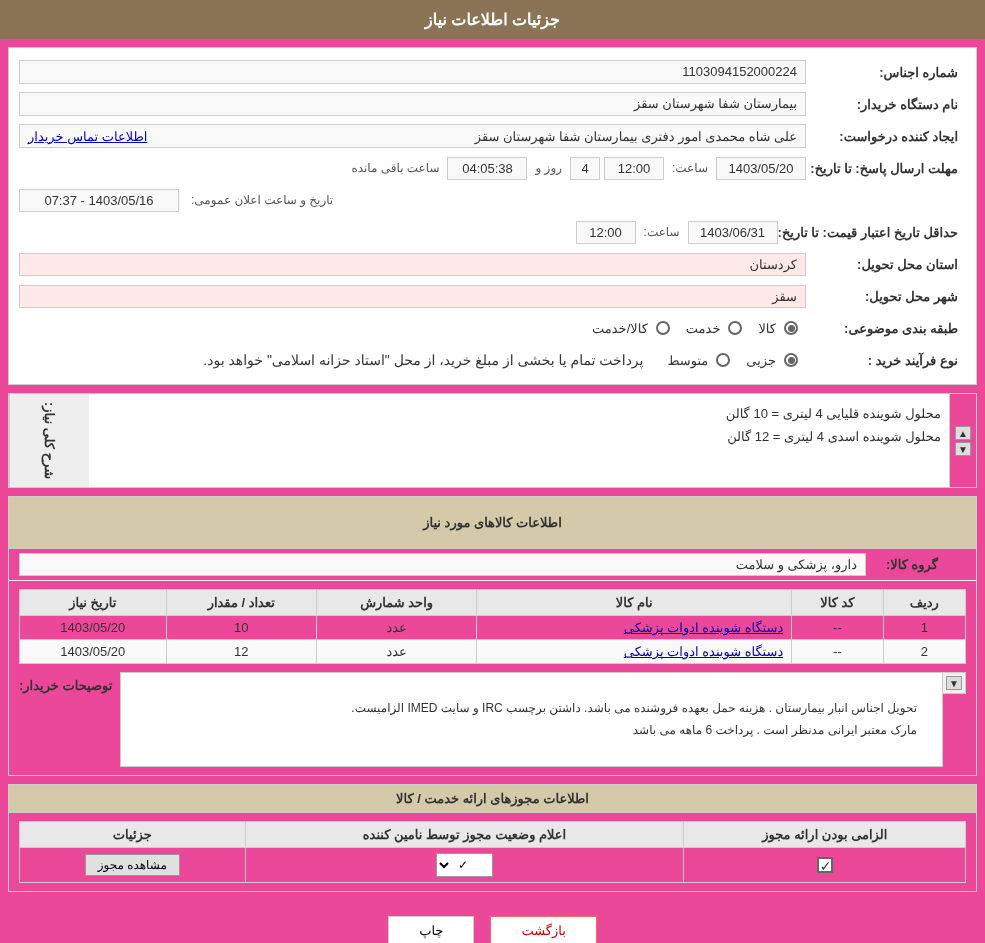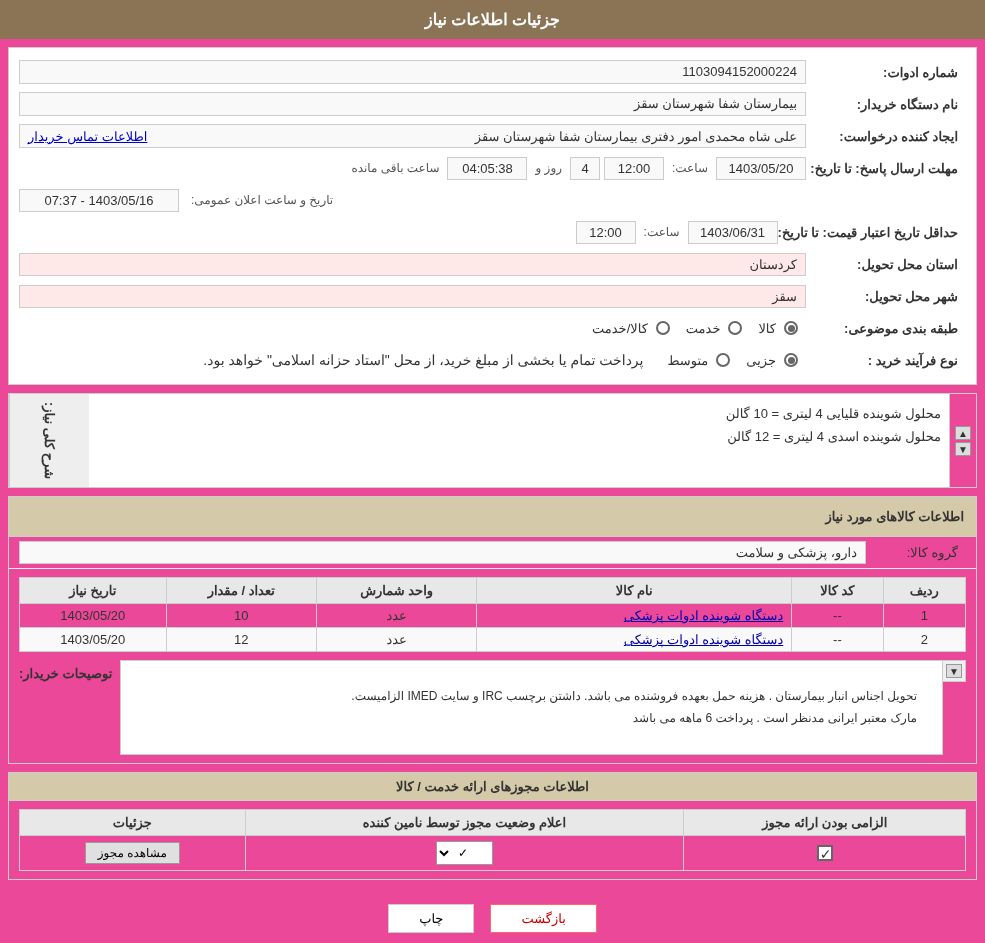--- a/index.html
+++ b/index.html
@@ -124,34 +124,35 @@
       line-height: 14px;
       text-align: center;
       margin: 1px;
     }
     .kala-section {
       margin: 8px;
       border: 1px solid #ccc;
     }
     .kala-header {
       background: #d4c9a8;
-      padding: 12px;
+      text-align: center;
+      padding: 18px;
       font-weight: bold;
       border-bottom: 1px solid #ccc;
     }
     .goroh-row {
       display: flex;
       align-items: center;
       padding: 4px 10px;
       border-bottom: 1px solid #eee;
     }
     .goroh-label {
       min-width: 100px;
-      text-align: right;
-      font-weight: normal;
+      text-align: center;
+      font-weight: bold;
       padding-right: 8px;
     }
     .goroh-value {
       flex: 1;
       background: #f9f9f9;
       border: 1px solid #ccc;
       padding: 3px 8px;
       text-align: right;
     }
     table.kala-table {
@@ -304,21 +305,21 @@
 <div class="page-wrapper">
 
   <div class="header-bar">
     <span>جزئیات اطلاعات نیاز</span>
   </div>
 
   <div class="section">
     <div class="info-grid">
 
       <div class="info-row">
-        <span class="info-label">شماره ادوات:</span>
+        <span class="info-label">شماره اجناس:</span>
         <span class="info-value">1103094152000224</span>
       </div>
 
       <div class="info-row">
         <span class="info-label">نام دستگاه خریدار:</span>
         <span class="info-value">بیمارستان شفا شهرستان سقز</span>
       </div>
 
       <div class="info-row">
         <span class="info-label">ایجاد کننده درخواست:</span>

